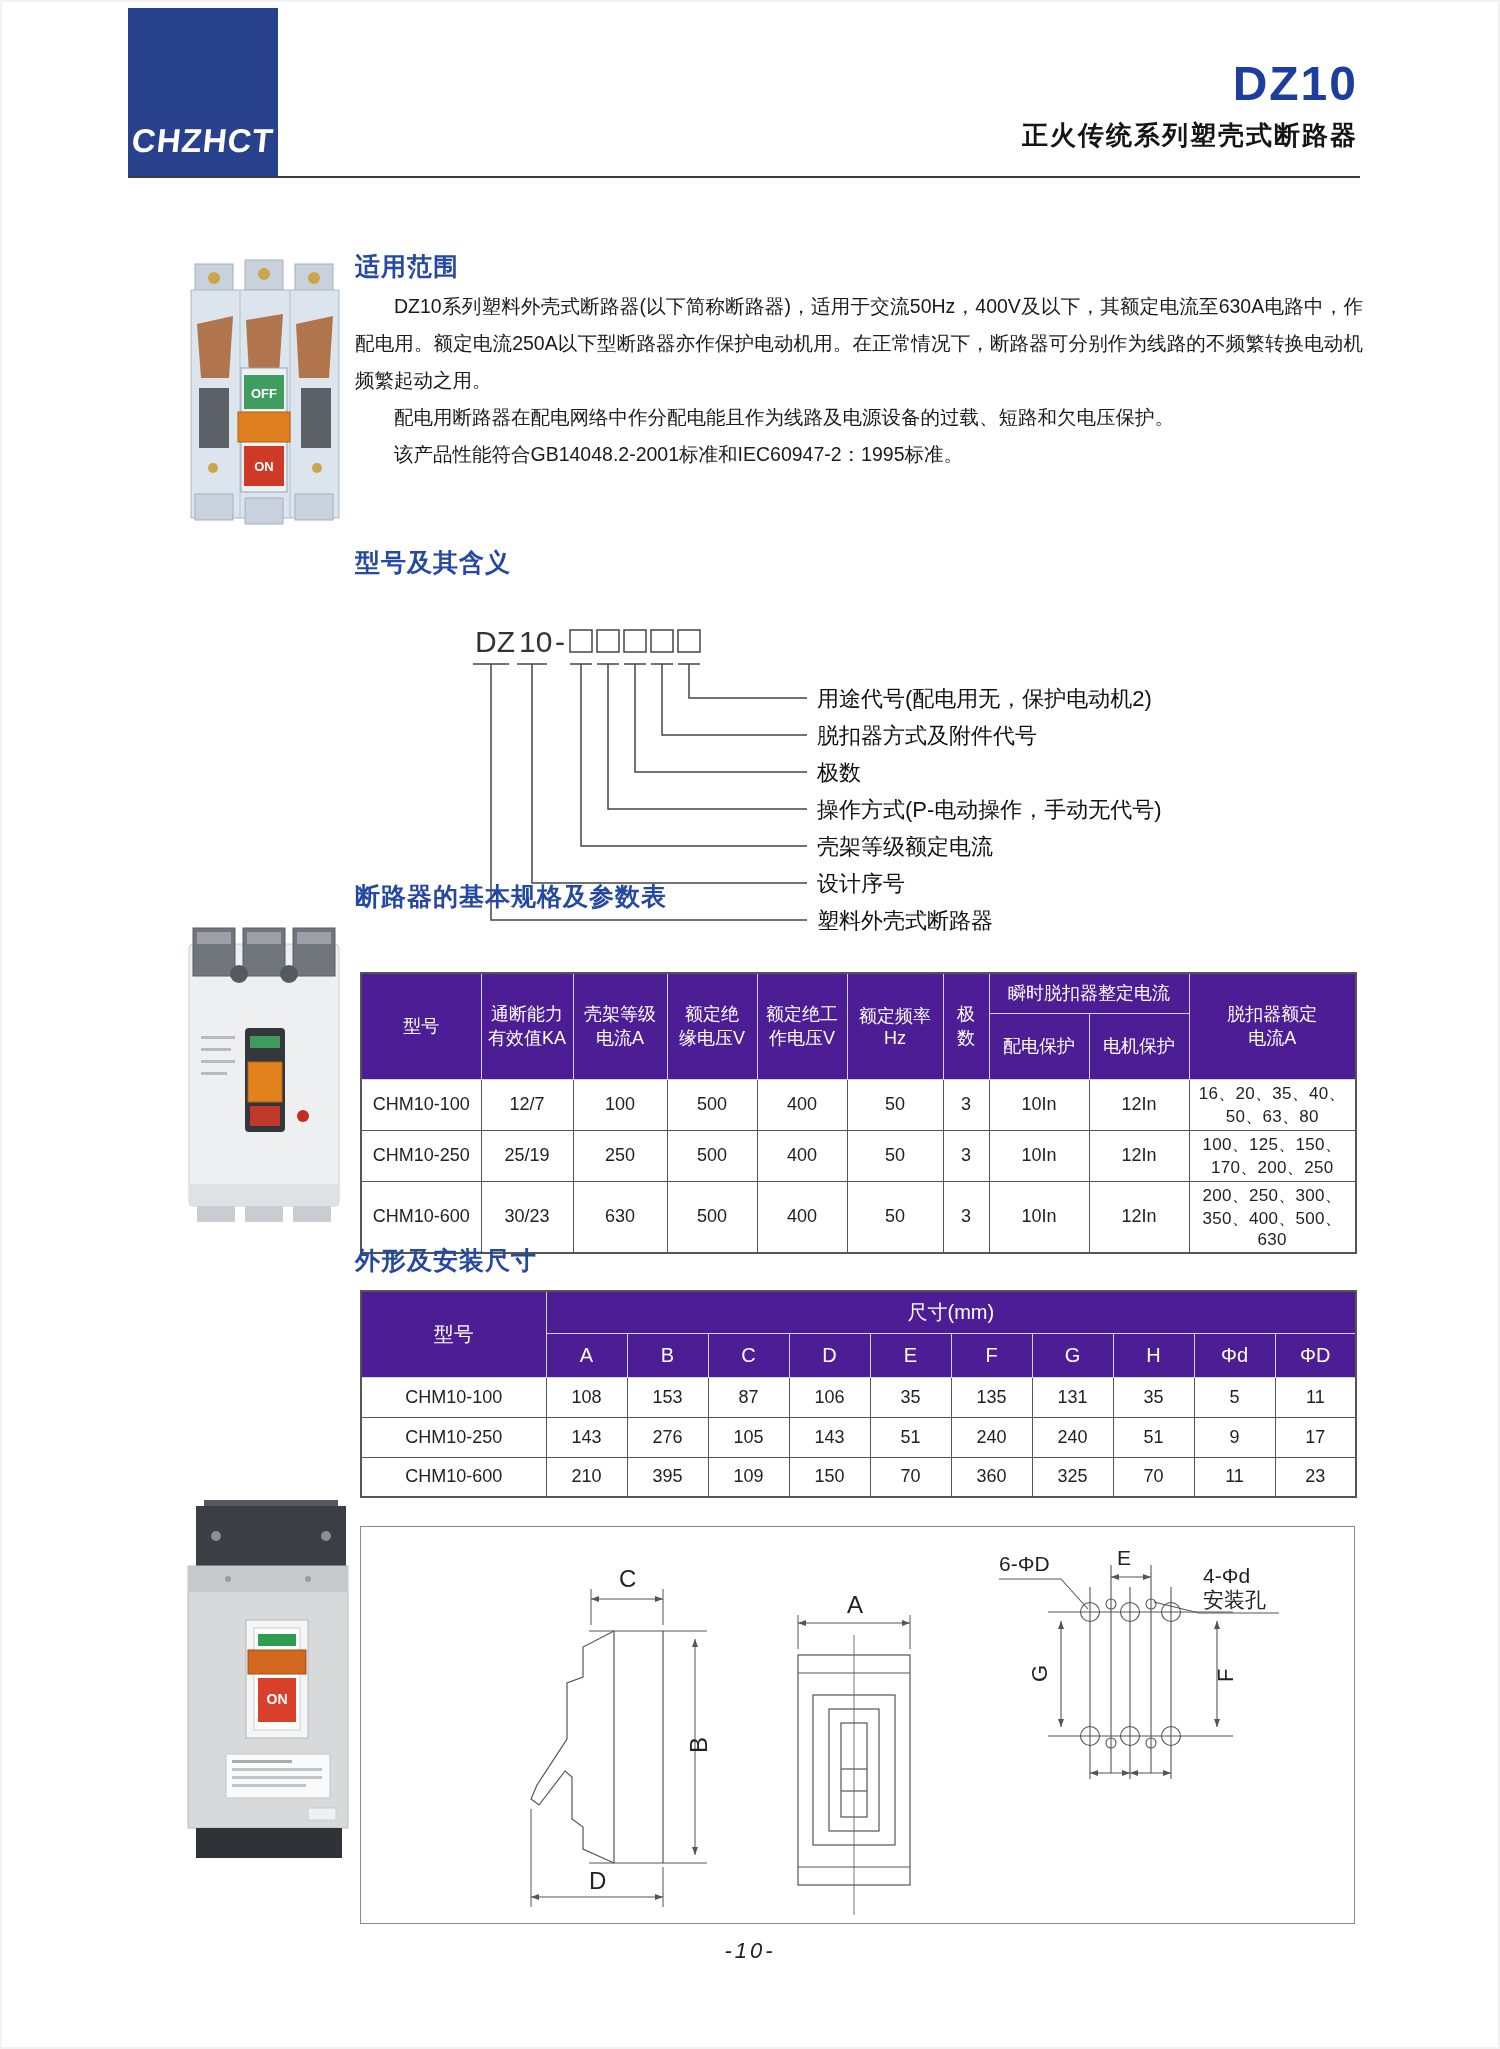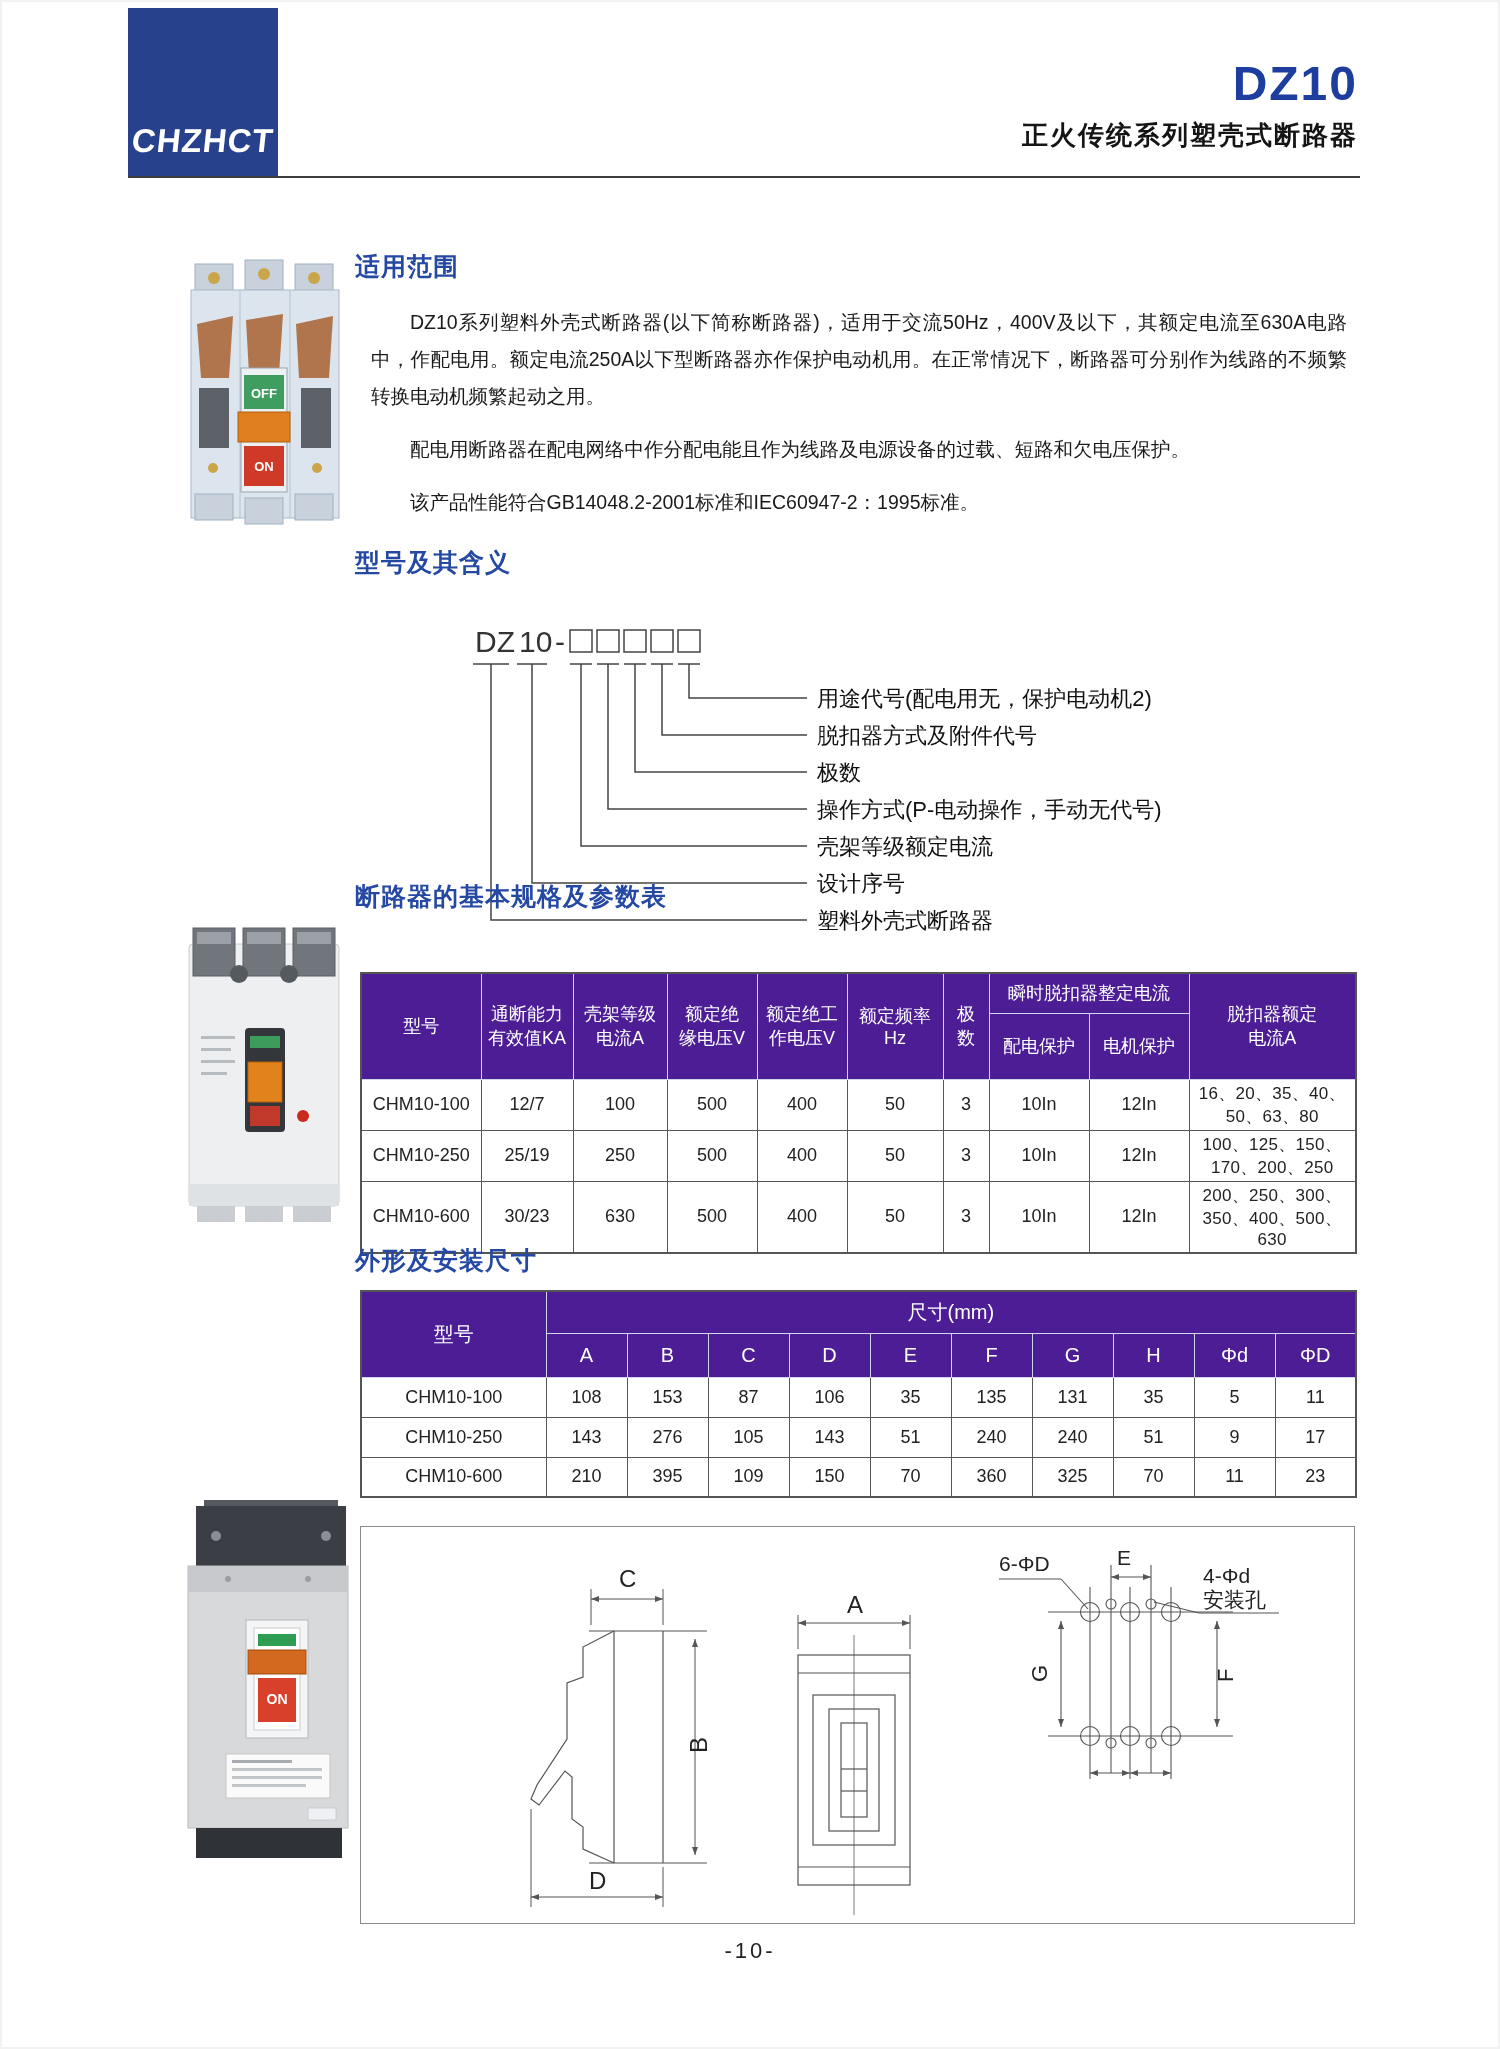--- a/index.html
+++ b/index.html
@@ -19,21 +19,21 @@
   .header-rule { position:absolute; left:128px; top:176px; width:1232px; height:2px; background:#3c3c3c; }
   
   .section-title { position:absolute; left:355px; font-size:25px; font-weight:bold; color:#2549a2; letter-spacing:1px;text-align:right; }
   #t-scope { top:250px; }
   #t-model { top:546px; }
   #t-spec  { top:880px; }
   #t-dims  { top:1244px; }
   
   .scope-text { position:absolute; left:355px; top:288px; width:1008px;
     font-size:19.5px; line-height:37px; color:#1a1a1a; text-align:justify; }
-  .scope-text p { margin:16px; text-indent:2em; }
+  .scope-text p { margin:0; text-indent:2em; }
   
   .model-svg { position:absolute; left:355px; top:596px; }
   .drawing-box { position:absolute; left:360px; top:1526px; width:995px; height:398px;
     border:1px solid #8a8a8a; box-sizing:border-box; }
   .svg-label { font-family:"Liberation Sans","DejaVu Sans",sans-serif; }
   
   .data-table { position:absolute; left:360px; width:995px; border-collapse:collapse;
     table-layout:fixed; background:#fff; border:2px solid #555; }
   .data-table th { background:#4c1d95; color:#fff; font-weight:normal; font-size:18px;
     text-align:center; vertical-align:middle; white-space:pre-line;
@@ -50,21 +50,21 @@
   #dims-table thead tr:nth-child(2) { height:44px; }
   #dims-table tbody tr { height:40px; }
   #dims-table th { font-size:20px; }
   
   .photo { position:absolute; }
   #photo1 { left:183px; top:228px; }
   #photo2 { left:183px; top:916px; }
   #photo3 { left:168px; top:1492px; }
   
   .page-number { position:absolute; top:1938px; left:0; width:1500px; text-align:center;
-    font-size:22px; color:#222; letter-spacing:3px; }
+    font-size:22px; color:#222; letter-spacing:3px;font-style:italic; }
 </style>
 </head>
 <body>
 
 <div class="page">
 
   <div class="logo-box">
     <div class="logo-text">CHZHCT</div>
   </div>
   <div class="header-titles">

